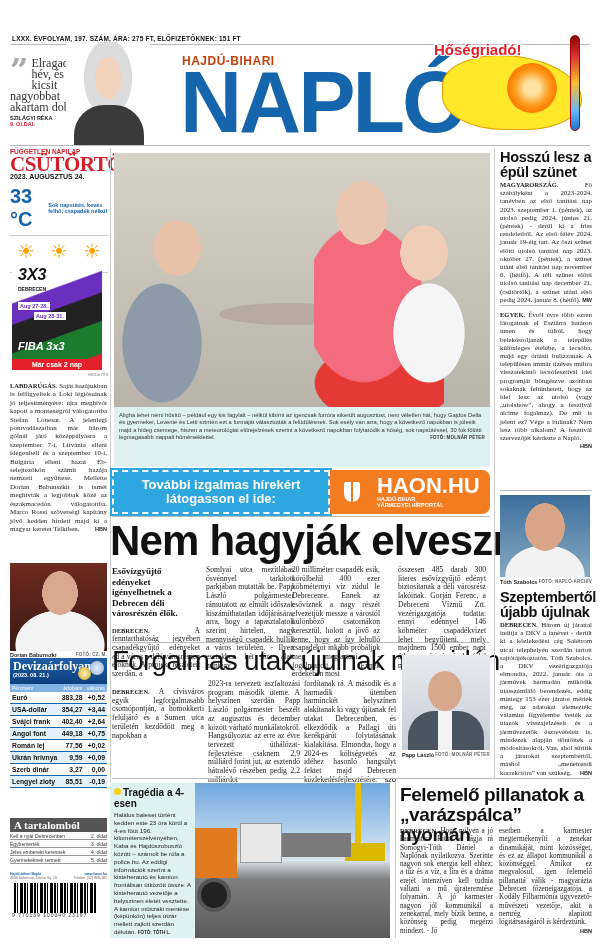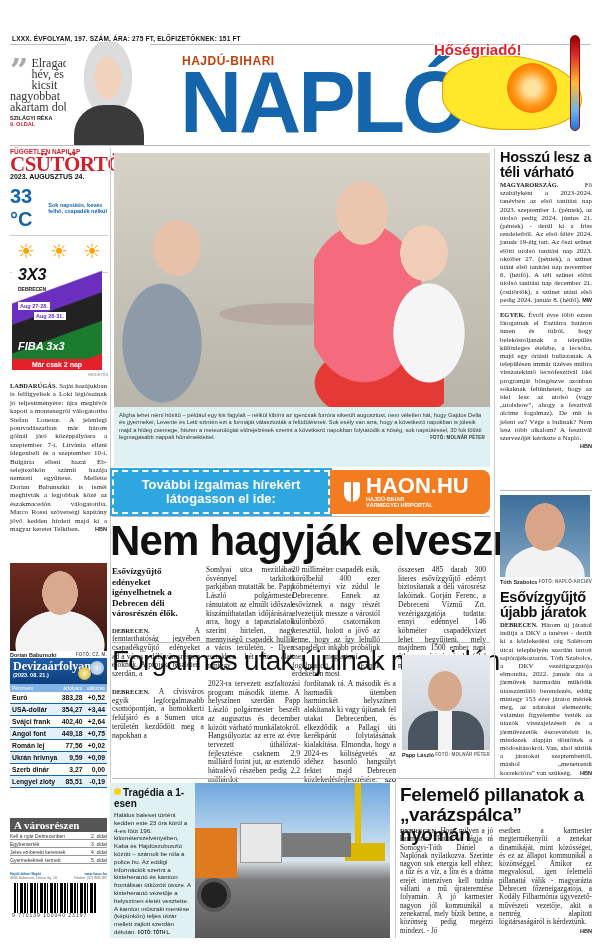--- a/index.html
+++ b/index.html
@@ -49,21 +49,21 @@
 .mp-wall{position:absolute;inset:0;background:linear-gradient(#d6d2c8,#b8b4aa)}
 .mp-boy{position:absolute;left:8px;top:60px;width:100px;height:194px;background:radial-gradient(ellipse 24px 28px at 55px 35px,#e8c2a8 0 98%,transparent 100%),radial-gradient(ellipse 40px 60px at 40px 130px,#8d9aa8 0 98%,transparent 100%)}
 .mp-woman{position:absolute;left:200px;top:20px;width:130px;height:234px;background:radial-gradient(ellipse 26px 32px at 48px 40px,#eac6ae 0 98%,transparent 100%),radial-gradient(ellipse 60px 80px at 50px 130px,#f36b7d 0 98%,transparent 100%),radial-gradient(ellipse 70px 40px at 70px 210px,#e53935 0 98%,transparent 100%)}
 .mp-girl{position:absolute;left:260px;top:60px;width:100px;height:194px;background:radial-gradient(ellipse 24px 28px at 50px 40px,#f0cdb6 0 98%,transparent 100%),radial-gradient(ellipse 36px 50px at 55px 120px,#f5f5f5 0 98%,transparent 100%)}
 .mp-table{position:absolute;left:105px;top:150px;width:140px;height:22px;background:#b7aaa3;border-radius:50%}
 .captionbox{left:114px;top:407px;width:376px;height:60px;background:#dff1f3;padding:3px 5px}
 .captionbox .ct{font-family:"Liberation Sans",sans-serif;font-weight:bold;font-size:9.5px;color:#111}
 .captionbox .cb{font-family:"Liberation Sans",sans-serif;font-size:5.8px;line-height:7.4px;color:#333;margin-top:2px}
 .haonbar{left:112px;top:470px;width:378px;height:44px;display:flex}
 .haon-left{flex:1;background:#2ea7e0;border:2px dashed #fff;outline:2px solid #2ea7e0;display:flex;align-items:center;justify-content:center;text-align:center;font-family:"Liberation Sans",sans-serif;font-weight:bold;color:#fff;font-size:13px;line-height:14px;border-radius:0}
-.haon-right{width:160px;background:#f47c20;border-radius:0 8px 8px 0;display:flex;align-items:center;padding-left:14px;gap:6px;color:#fff;font-family:"Liberation Sans",sans-serif}
+.haon-right{width:160px;background:#f47c20;border-radius:0 8px 8px 0;display:flex;align-items:center;padding-left:14px;gap:17px;color:#fff;font-family:"Liberation Sans",sans-serif}
 .haon-right .shield{width:16px;height:20px;background:#fff;border-radius:2px 2px 8px 8px;position:relative}
 .haon-right .shield::after{content:"";position:absolute;left:7px;top:0;width:2px;height:20px;background:#f47c20}
 .haon-right .n1{font-size:22px;font-weight:bold;line-height:20px}
 .haon-right .n2{font-size:5.5px;font-weight:bold;line-height:6px}
 .bighead{left:110px;top:518px;font-family:"Liberation Sans",sans-serif;font-weight:bold;font-size:42px;letter-spacing:-0.8px;color:#111;line-height:46px}
 .col4{position:absolute;width:88px}
 .subhead{font-family:Liberation Serif, serif;font-weight:bold;font-size:9px;line-height:10.5px;color:#111}
 .forgalmas{left:112px;top:645px;font-family:"Liberation Sans",sans-serif;font-size:28px;color:#111;letter-spacing:-0.8px}
 .papp{left:402px;top:655px;width:88px;height:95px;background:linear-gradient(#e6eaf0,#c7cdd6)}
 .papp .face{position:absolute;left:26px;top:16px;width:34px;height:40px;background:#d6a98c;border-radius:50%}
@@ -226,21 +226,21 @@
         <tr>
           <td>Lengyel zloty</td>
           <td class="r">85,51</td>
           <td class="r">-0,19</td>
         </tr>
       </tbody>
   </table>
 </div>
 
 <div class="abs tartalom">
-  <div class="h">A városrészen</div>
+  <div class="h">A tartalomból</div>
   <div id="tartalom-rows">
       <div class="row">
         <span>Kell a nyár Debrecenben</span>
         <span>2. oldal</span>
       </div>
       <div class="row">
         <span>Egybemerték</span>
         <span>3. oldal</span>
       </div>
       <div class="row">
@@ -311,45 +311,45 @@
 <p class="abs body-txt" style="left:304px;top:680px;width:92px"><span>fordítanak rá. A második és a harmadik ütemben harminckét helyszínen alakítanak ki vagy újítanak fel utakat Debrecenben, és elkezdődik a Pallagi úti kerékpárút folytatásának kialakítása. Elmondta, hogy a 2024-es költségvetés az idéhez hasonló hangsúlyt fektet majd Debrecen közlekedésfejlesztésére.</span> <span class="sig">SZO</span></p>
 <div class="abs papp">
     <div class="suit"></div>
     <div class="shirt"></div>
     <div class="face"></div>
   </div>
 <div class="abs caption" style="left:402px;top:752px;width:88px;font-weight:bold"><span>Papp László</span><span class="credit">FOTÓ: MOLNÁR PÉTER</span></div>
 
 <div class="hr" style="left:112px;top:778px;width:478px"></div>
 <div class="abs tragbox">
-  <div class="tt"><span class="dot"></span><span>Tragédia a 1-esen</span></div>
+  <div class="tt"><span class="dot"></span><span>Tragédia a 4-esen</span></div>
   <div class="tb"><span>Halálos baleset történt kedden este 23 óra körül a 4-es főút 196. kilométerszelvényében, Kaba és Hajdúszoboszló között – számolt be róla a police.hu. Az eddigi információk szerint a kisteherautó és kamion frontálisan ütközött össze. A kisteherautó vezetője a helyszínen életét vesztette. A kamion műszaki mentése (képünkön) teljes útzár mellett zajlott szerdán délután.</span> <span style="font-size:4.5px;font-weight:bold">FOTÓ: TÓTH L.</span></div>
 </div>
 <div class="abs crash">
   <div class="crane"></div>
     <div class="cranebase"></div>
   <div class="trailer"></div>
     <div class="truck"></div>
   <div class="orange"></div>
     <div class="wheel"></div>
 </div>
 
 <div class="vrule" style="left:395px;top:782px;height:156px"></div>
 <div class="abs fel-h">Felemelő pillanatok a „varázspálca” nyomán</div>
 <p class="abs body-txt" style="left:400px;top:827px;width:93px;font-size:7.2px;line-height:8.3px"><span class="lead">DEBRECEN.</span> <span>Hogy milyen a jó karmester? Ritka - vágja rá Somogyi-Tóth Dániel a Naplónak nyilatkozva. Szerinte nagyon sok energia kell ehhez; a tűz és a víz, a líra és a dráma erejét intenzíven kell tudnia váltani a mű újrateremtése folyamán. A jó karmester nagyon jól kommunikál a zenekarral, mely bízik benne, a közönség pedig megérzi mindezt. - Jó</span></p>
 <p class="abs body-txt" style="left:499px;top:827px;width:93px;font-size:7.2px;line-height:8.3px"><span>esetben a karmester megtermékenyíti a zenekar dinamikáját, mint közösséget, és ez az állapot kommunikál a közönséggel. Amikor ez megvalósul, igen felemelő pillanattá válik - magyarázta Debrecen főzeneigazgatója, a Kodály Filharmónia ügyvezető-művészeti vezetője, akit a nemrég alapított lógitársaságáról is kérdeztünk.</span> <span class="sig">HBN</span></p>
 
 <div class="vrule" style="left:494px;top:148px;height:630px"></div>
 <div class="abs" style="left:500px;top:150px;width:92px">
-  <h2 class="head" style="font-size:14.5px;line-height:15px">Hosszú lesz a téli várható</h2>
+  <h2 class="head" style="font-size:14.5px;line-height:15px">Hosszú lesz a épül szünet</h2>
   <p class="body-txt" style="font-size:6.9px;line-height:8.2px;margin-top:1px"><span class="lead">MAGYARORSZÁG.</span> <span>Fő szabályként a 2023-2024. tanévben az első tanítási nap 2023. szeptember 1. (péntek), az utolsó pedig 2024. június 21. (péntek) - derül ki a friss rendeletből. Az első félév 2024. január 19-éig tart. Az őszi szünet előtti utolsó tanítási nap 2023. október 27. (péntek), a szünet utáni első tanítási nap november 6. (hétfő). A téli szünet előtti utolsó tanítási nap december 21. (csütörtök), a szünet utáni első pedig 2024. január 8. (hétfő).</span> <span class="sig">MW</span></p>
 </div>
 <div class="hr" style="left:500px;top:305px;width:92px"></div>
 <div class="abs" style="left:500px;top:310px;width:92px">
   <p class="body-txt" style="font-size:6.9px;line-height:8.2px;margin-top:1px"><span class="lead">EGYEK.</span> <span>Évről évre több ezren látogatnak el Esztárra határon innen és túlról, hogy belekóstoljanak a település különleges ételébe, a lecsóba, majd egy óriásit bulizzanak. A településen immár tízéves múltra visszatekintő lecsófesztivál idei programját böngészve azonban sokaknak feltűnhetett, hogy az idei lesz az utolsó (vagy „utolshow”, ahogy a fesztivál alcíme fogalmaz). De mit is jelent ez? Vége a bulinak? Nem lesz több alkalom? A fesztivál szervezőjét kérdezte a Napló.</span> <span class="sig">HBN</span></p>
 </div>
 <div class="hr" style="left:500px;top:490px;width:92px"></div>
 <div class="abs tothphoto"></div>
 <div class="abs caption" style="left:500px;top:579px;width:92px;font-weight:bold"><span>Tóth Szabolcs</span><span class="credit">FOTÓ: NAPLÓ-ARCHÍV</span></div>
 <div class="abs" style="left:500px;top:590px;width:92px">
-  <h2 class="head" style="font-size:14.5px;line-height:15px">Esővízgyűjtő újabb járatok</h2>
+  <h2 class="head" style="font-size:14.5px;line-height:15px">Szeptembertől újabb újulnak</h2>
   <p class="body-txt" style="font-size:6.9px;line-height:8.2px;margin-top:1px"><span class="lead">DEBRECEN.</span> <span>Három új járattal indítja a DKV a tanévet - derült ki a közlekedési cég Salétrom utcai telephelyén szerdán tartott sajtótájékoztatón. Tóth Szabolcs, a DKV vezérigazgatója elmondta, 2022. január óta a járművek harmadán működik utasszámláló berendezés, eddig mintegy 153 ezer járatot mértek meg, az adatokat elemezték; valamint figyelembe vették az utazók visszajelzéseit és a járművezetők észrevételeit is, mindezek alapján döntöttek a módosításokról. Van, ahol sűrítik a járatokat szeptembertől, máshol „menetrendi korrekcióra” van szükség.</span> <span class="sig">HBN</span></p>
 </div>
 
 </body></html>

